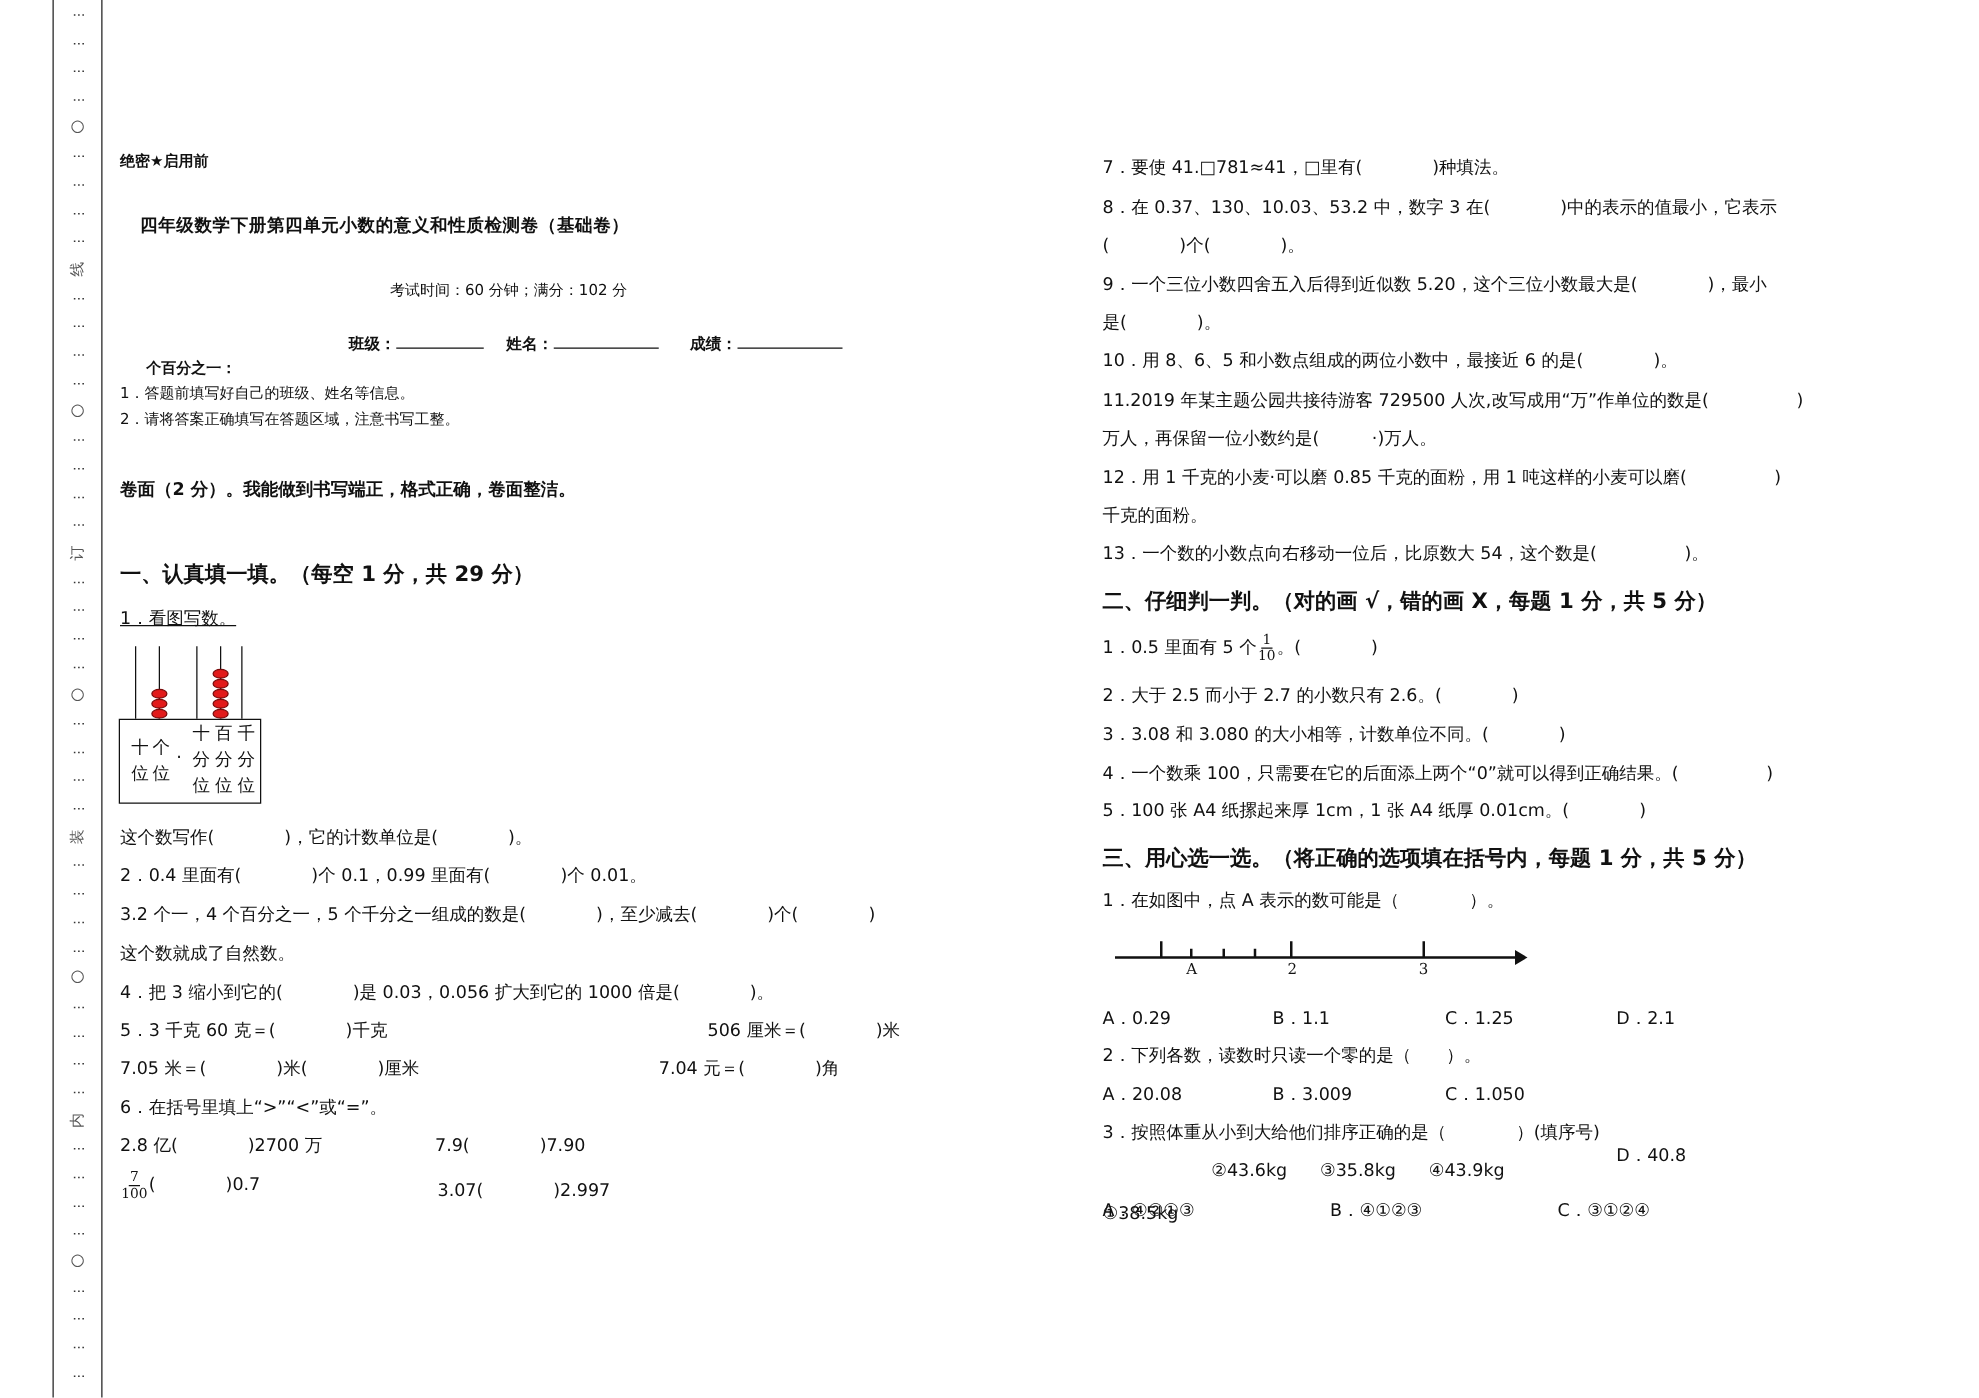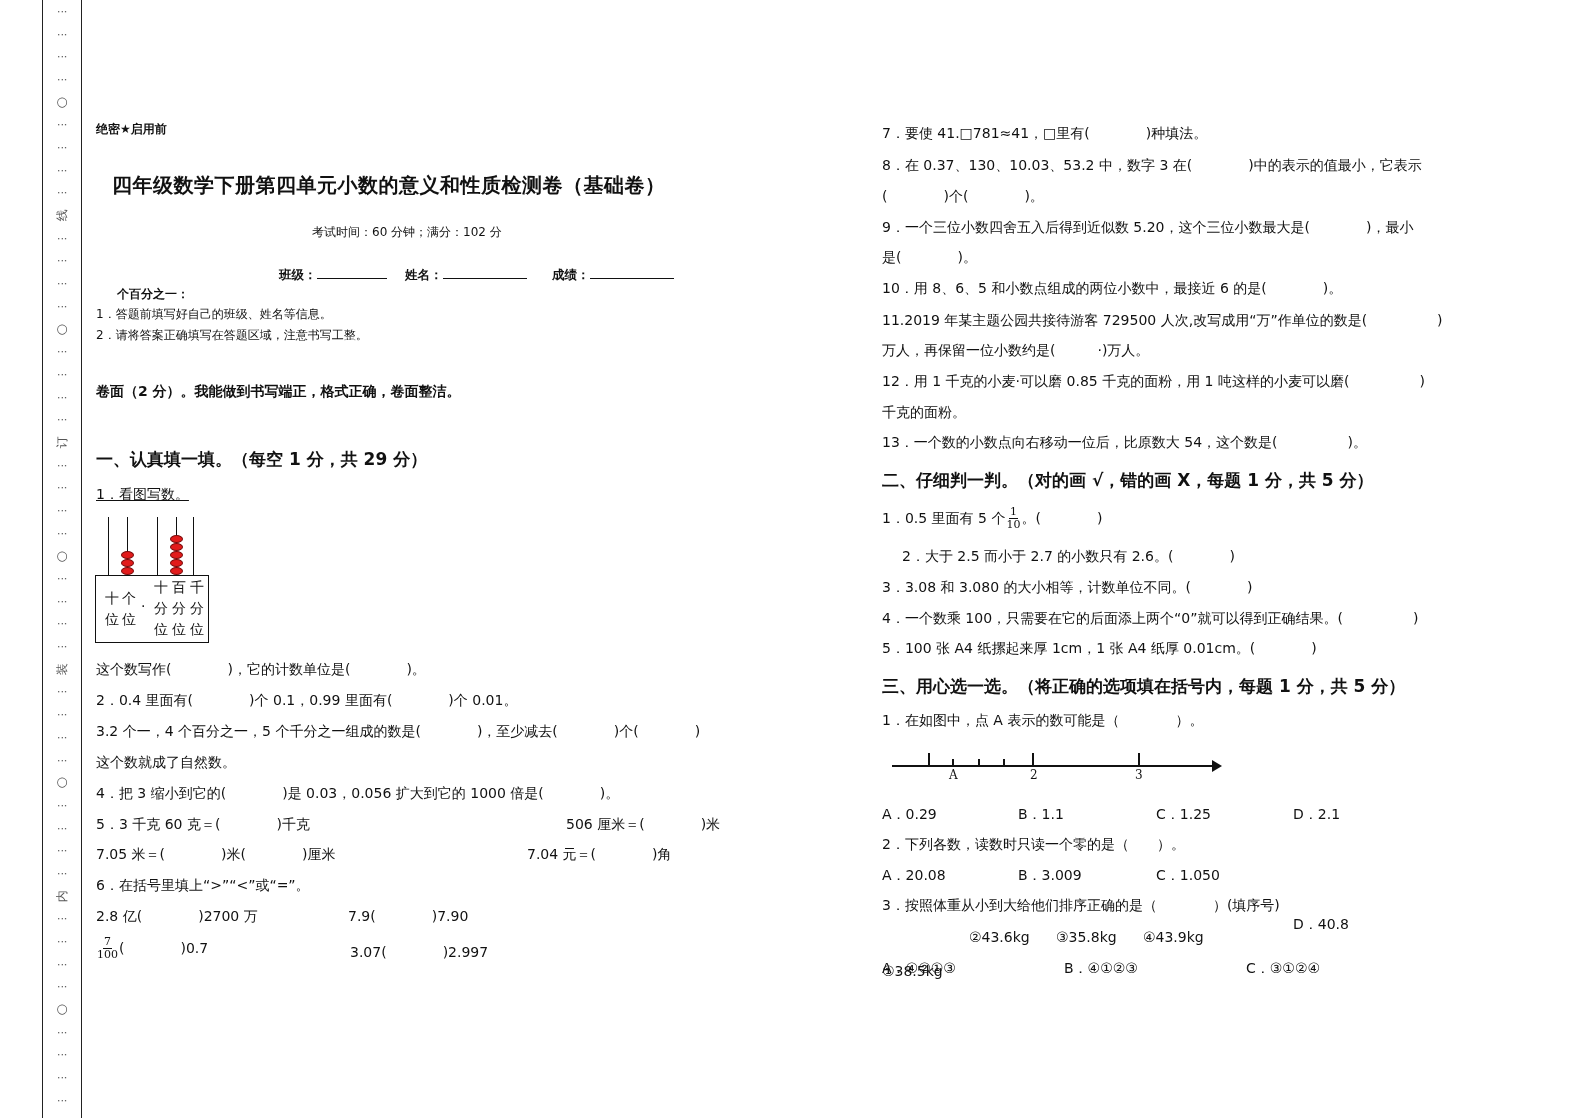--- a/index.html
+++ b/index.html
@@ -19,21 +19,21 @@
   }
   .binding-margin .dots { letter-spacing: -1px; writing-mode: vertical-rl; font-size: 10px; color: #333; }
   .binding-margin .circle { font-size: 13px; color: #555; }
   .binding-margin .label { font-size: 12px; color: #555; transform: rotate(-90deg); }
 
   .abs { position: absolute; white-space: nowrap; }
   .t14 { font-size: 14px; }
   .t13 { font-size: 12.5px; }
   .t12 { font-size: 12px; }
   .bold { font-weight: bold; }
-  .h-title { font-size: 20px; font-weight: bold; letter-spacing: 0.5px; }
+  .h-title { font-size: 14px; font-weight: bold; letter-spacing: 0.5px; }
   .h-sec { font-size: 17px; font-weight: bold; }
   .blank { display: inline-block; border-bottom: 1px solid #111; height: 14px; vertical-align: baseline; }
 
   .frac { display: inline-flex; flex-direction: column; align-items: center; vertical-align: middle; font-family: "DejaVu Serif", "Liberation Serif", serif; font-size: 11px; line-height: 12px; margin: 0 1px; }
   .frac .num { border-bottom: 1px solid #111; padding: 0 1px; }
 
   
   .abacus { position: absolute; left: 95px; top: 517px; width: 114px; height: 126px; }
   .abacus .rod { position: absolute; top: 0; width: 1px; height: 60px; background: #111; }
   .abacus .bead { position: absolute; width: 13px; height: 8px; border-radius: 50%; background: #e21b1b; border: 1px solid #7a0b0b; box-sizing: border-box; }
@@ -205,21 +205,21 @@
 <div class="abs t14" style="left:882px; top:404px;">千克的面粉。</div>
 <div class="abs t14" style="left:882px; top:434px;">13．一个数的小数点向右移动一位后，比原数大 54，这个数是(　　　　　)。</div>
 
 <div class="abs h-sec" style="left:882px; top:469px;">二、仔细判一判。（对的画 √，错的画 X，每题 1 分，共 5 分）</div>
 <div class="abs t14" style="left:882px; top:506px;">
   <span>1．0.5 里面有 5 个</span><span class="frac">
       <span class="num">1</span>
       <span class="den">10</span>
     </span><span>。(　　　　)</span>
 </div>
-<div class="abs t14" style="left:882px; top:548px;margin-left:20px;">2．大于 2.5 而小于 2.7 的小数只有 2.6。(　　　　)</div>
+<div class="abs t14" style="left:882px; top:548px;">2．大于 2.5 而小于 2.7 的小数只有 2.6。(　　　　)</div>
 <div class="abs t14" style="left:882px; top:579px;">3．3.08 和 3.080 的大小相等，计数单位不同。(　　　　)</div>
 <div class="abs t14" style="left:882px; top:610px;">4．一个数乘 100，只需要在它的后面添上两个“0”就可以得到正确结果。(　　　　　)</div>
 <div class="abs t14" style="left:882px; top:640px;">5．100 张 A4 纸摞起来厚 1cm，1 张 A4 纸厚 0.01cm。(　　　　)</div>
 
 <div class="abs h-sec" style="left:882px; top:675px;">三、用心选一选。（将正确的选项填在括号内，每题 1 分，共 5 分）</div>
 <div class="abs t14" style="left:882px; top:712px;">1．在如图中，点 A 表示的数可能是（　　　　）。</div>
 
 <div class="numline">
   <div class="axis"></div>
   <div class="arrow"></div>

